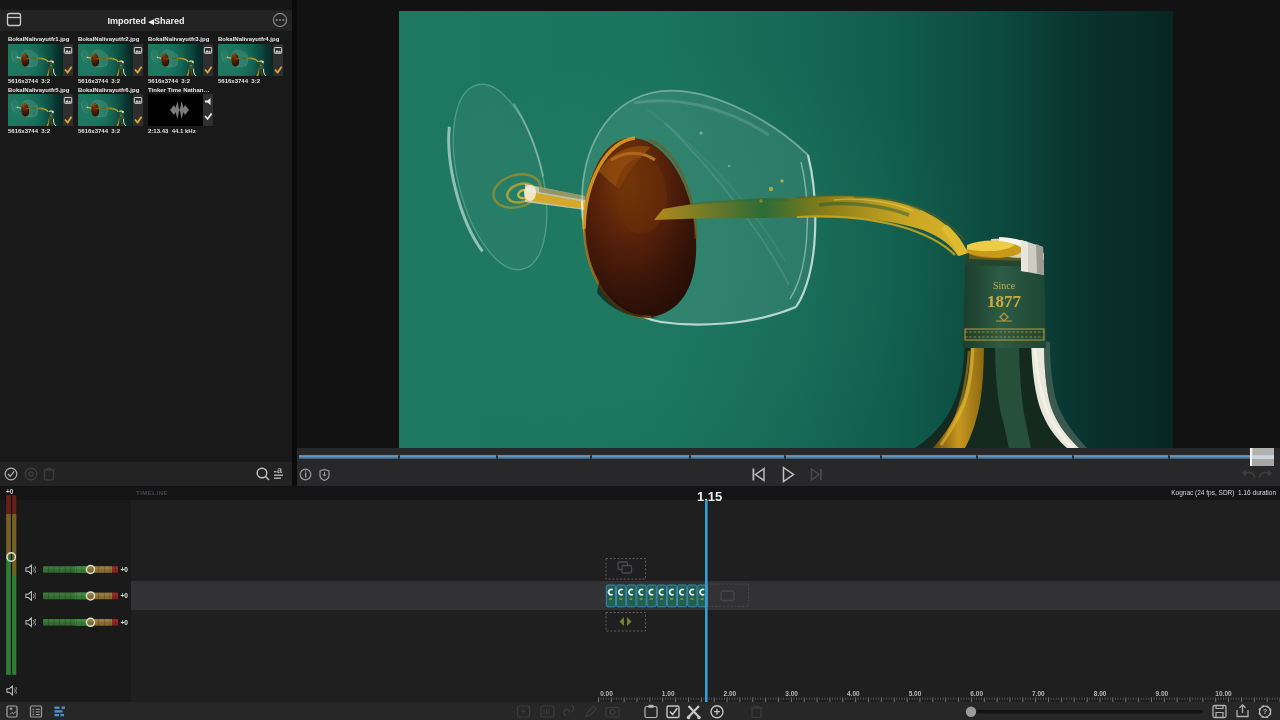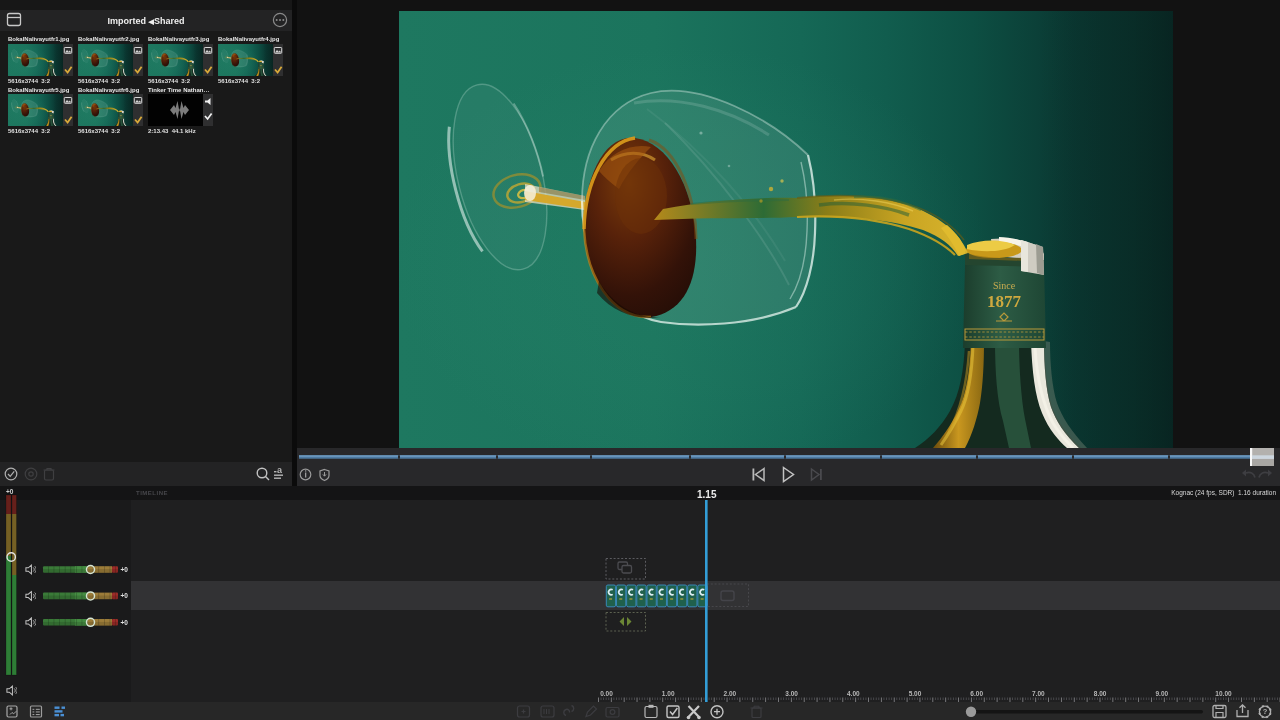--- a/index.html
+++ b/index.html
@@ -784,16 +784,16 @@
 
 <div class="abs" style="left:0;top:486px;width:1280px;height:14px;background:#141415;"></div>
 
 <div class="abs" style="left:0;top:500px;width:1280px;height:202px;background:#1f1f20;"></div>
 <div class="abs" style="left:0;top:500px;width:131px;height:202px;background:#1a1a1b;"></div>
 <div class="abs" style="left:131px;top:581px;width:1149px;height:29px;background:#323234;"></div>
 
 <div class="abs" style="left:0;top:702px;width:1280px;height:18px;background:#272727;"></div>
 
 <div class="abs" style="left:136px;top:490px;font-size:6px;font-weight:bold;color:#47474b;letter-spacing:0.5px;">TIMELINE</div>
-<div class="abs" style="left:697px;top:488.5px;font-size:10px;font-weight:bold;color:#ececec;">1.15</div>
+<div class="abs" style="left:697px;top:488.5px;font-size:13px;font-weight:bold;color:#ececec;">1.15</div>
 <div class="abs" style="right:4px;top:489px;font-size:6.5px;color:#d8d8d8;">Kognac (24 fps, SDR)&nbsp;&nbsp;1.16 duration</div>
 
 </div>
 
 </body></html>

